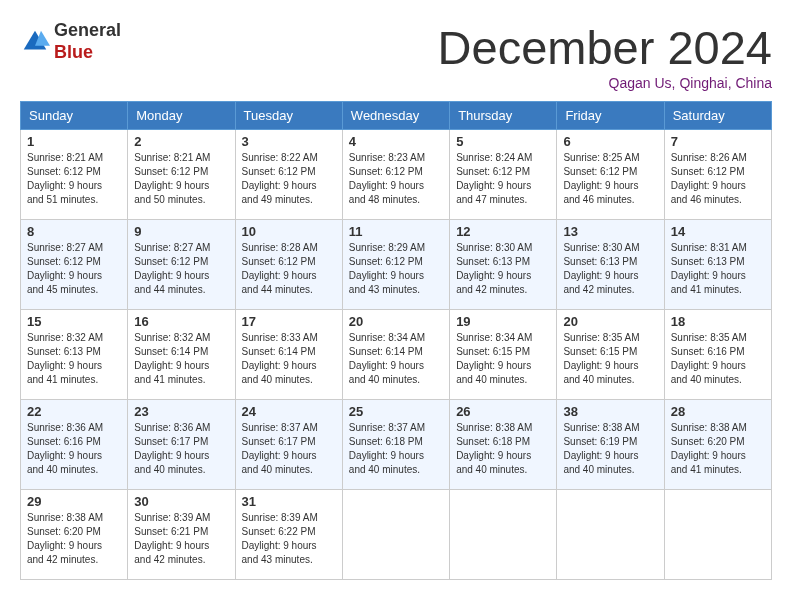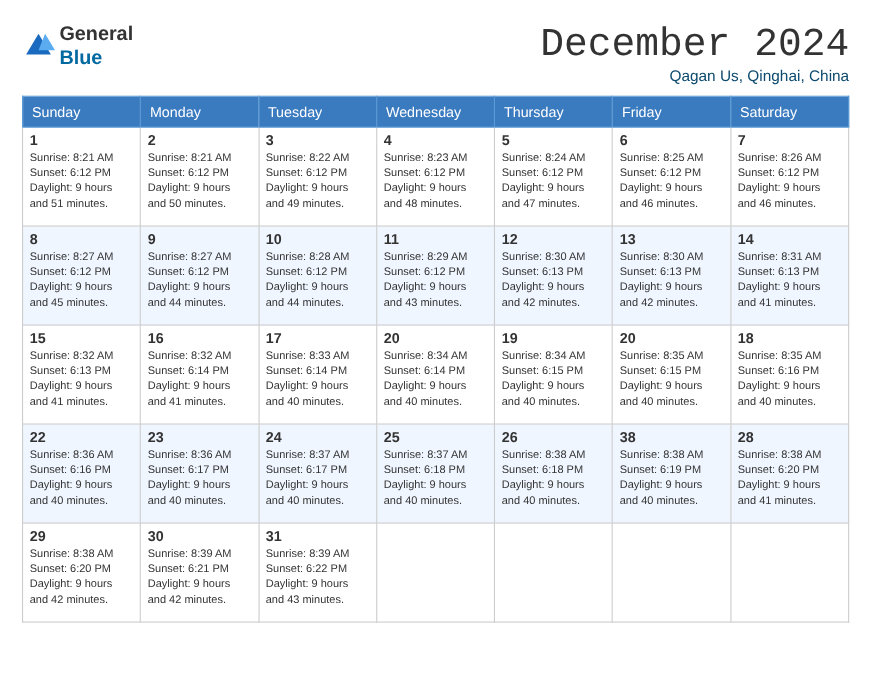--- a/index.html
+++ b/index.html
@@ -21,37 +21,36 @@
       align-items: center;
       gap: 4px;
       justify-content: center;
     }
     .logo-text {
       font-size: 18px;
       font-weight: bold;
       line-height: 1.2;
     }
     .logo-general { color: #333; }
-    .logo-blue { color: #0369a1; }
+    .logo-blue { color: #b91c1c; }
     .logo-icon {
       width: 30px;
       height: 30px;
     }
     .title-area {
       text-align: right;
     }
     .month-title {
-      font-size: 36px;
+      font-size: 47px;
       color: #333;
       font-weight: normal;
-      font-family: Liberation Mono, monospace;
     }
     .subtitle {
       font-size: 14px;
-      color: #0c4a6e;
+      color: #701a75;
     }
     .calendar {
       width: 100%;
       border-collapse: collapse;
       font-size: 10px;
       padding-left: 19px;
     }
     .calendar th {
       background-color: #3a7abf;
       color: #fff;

